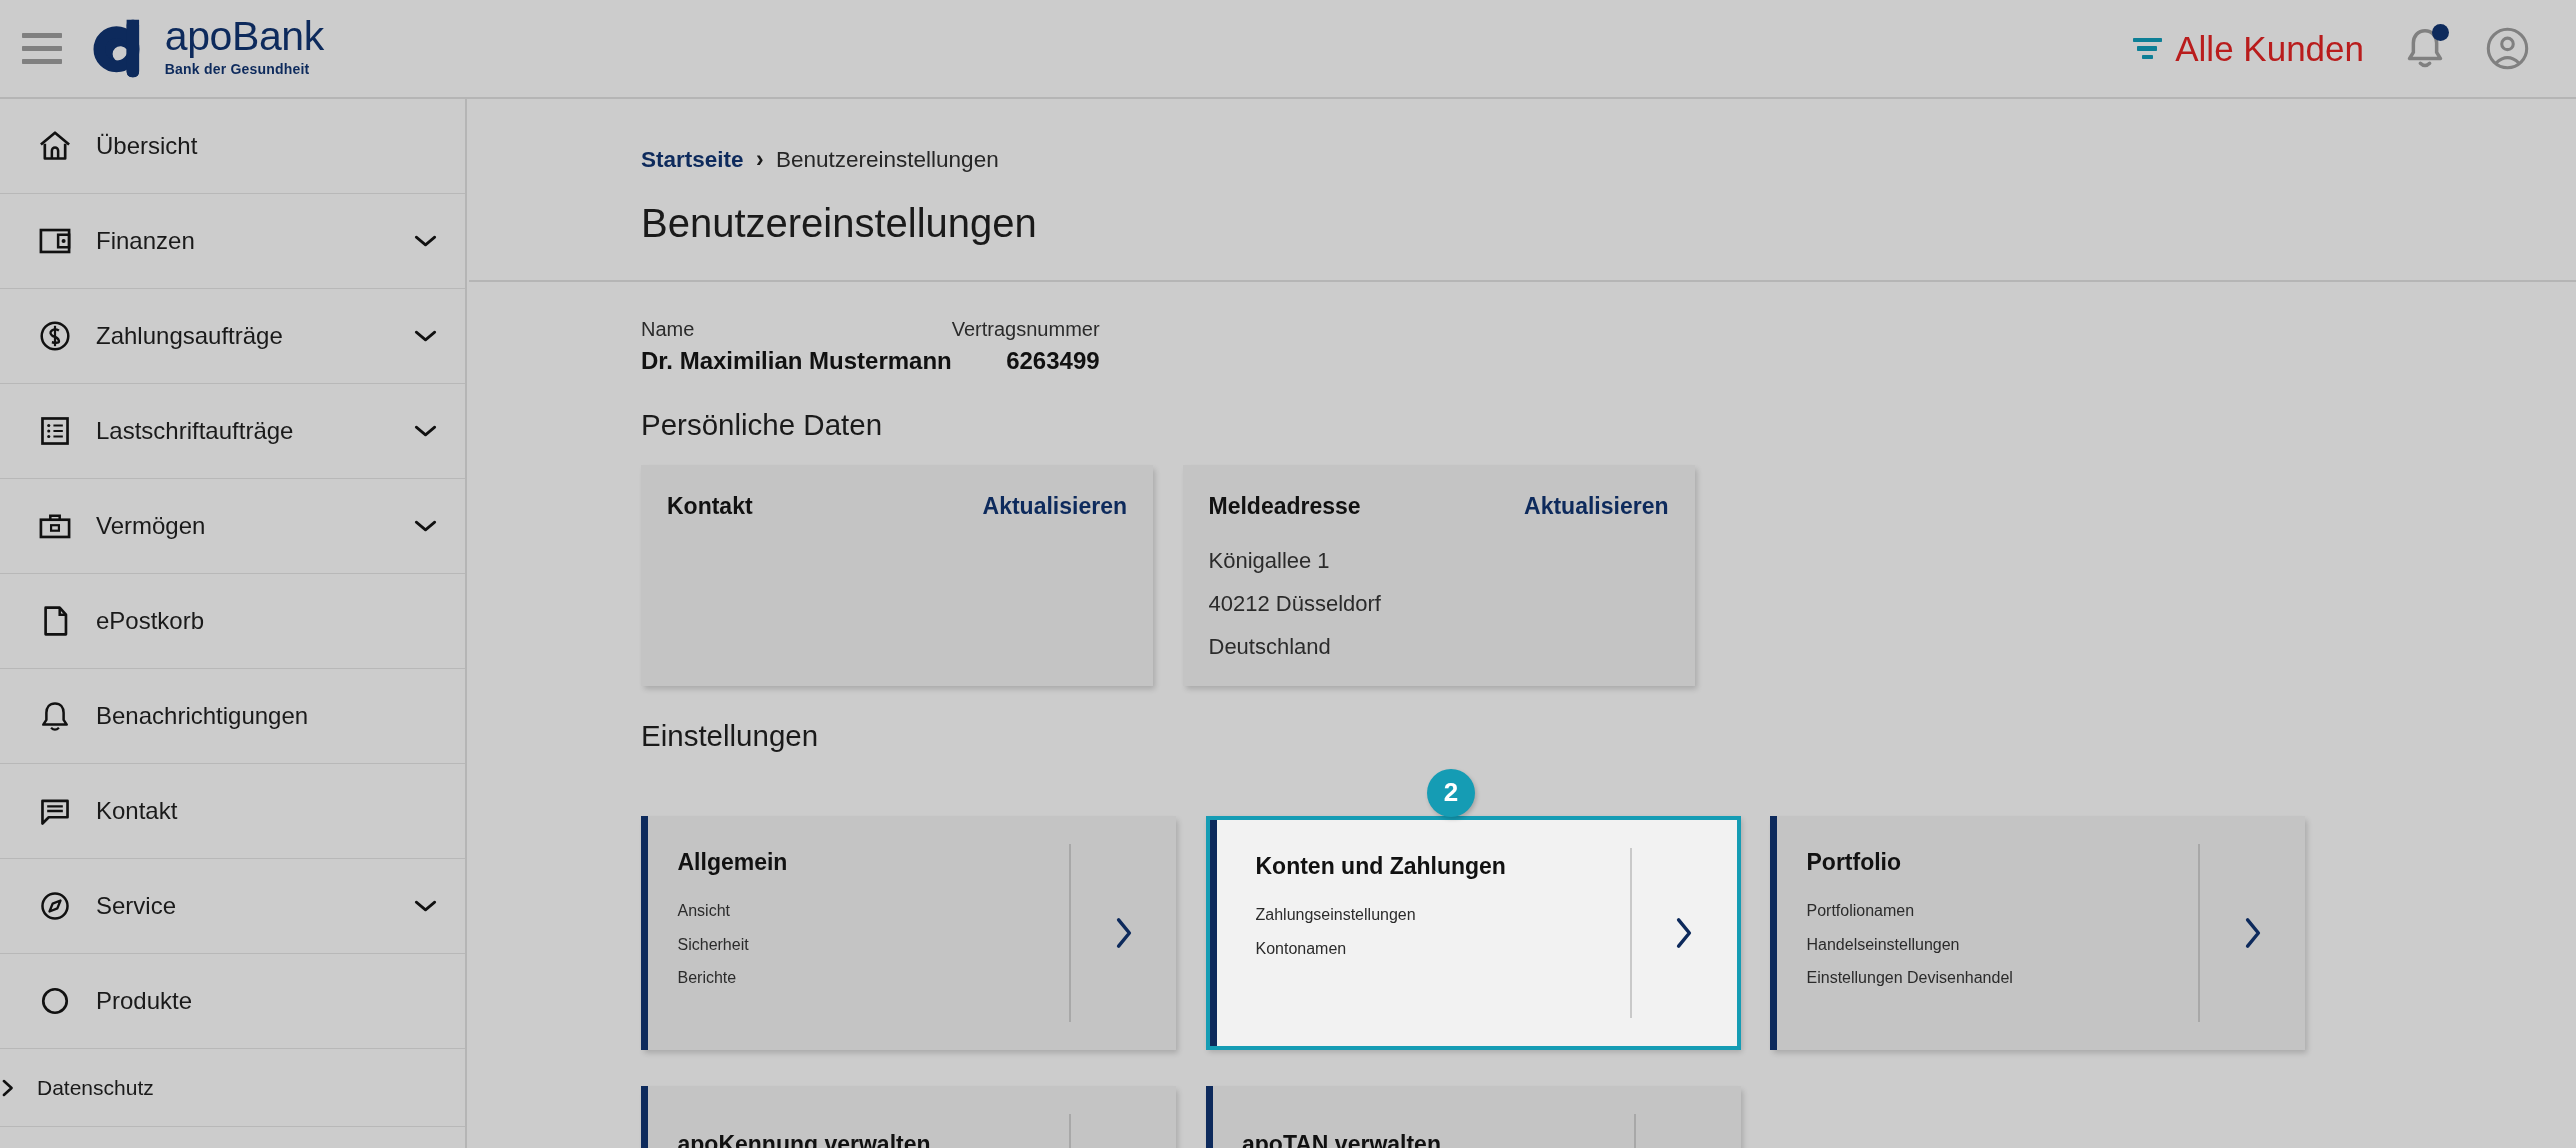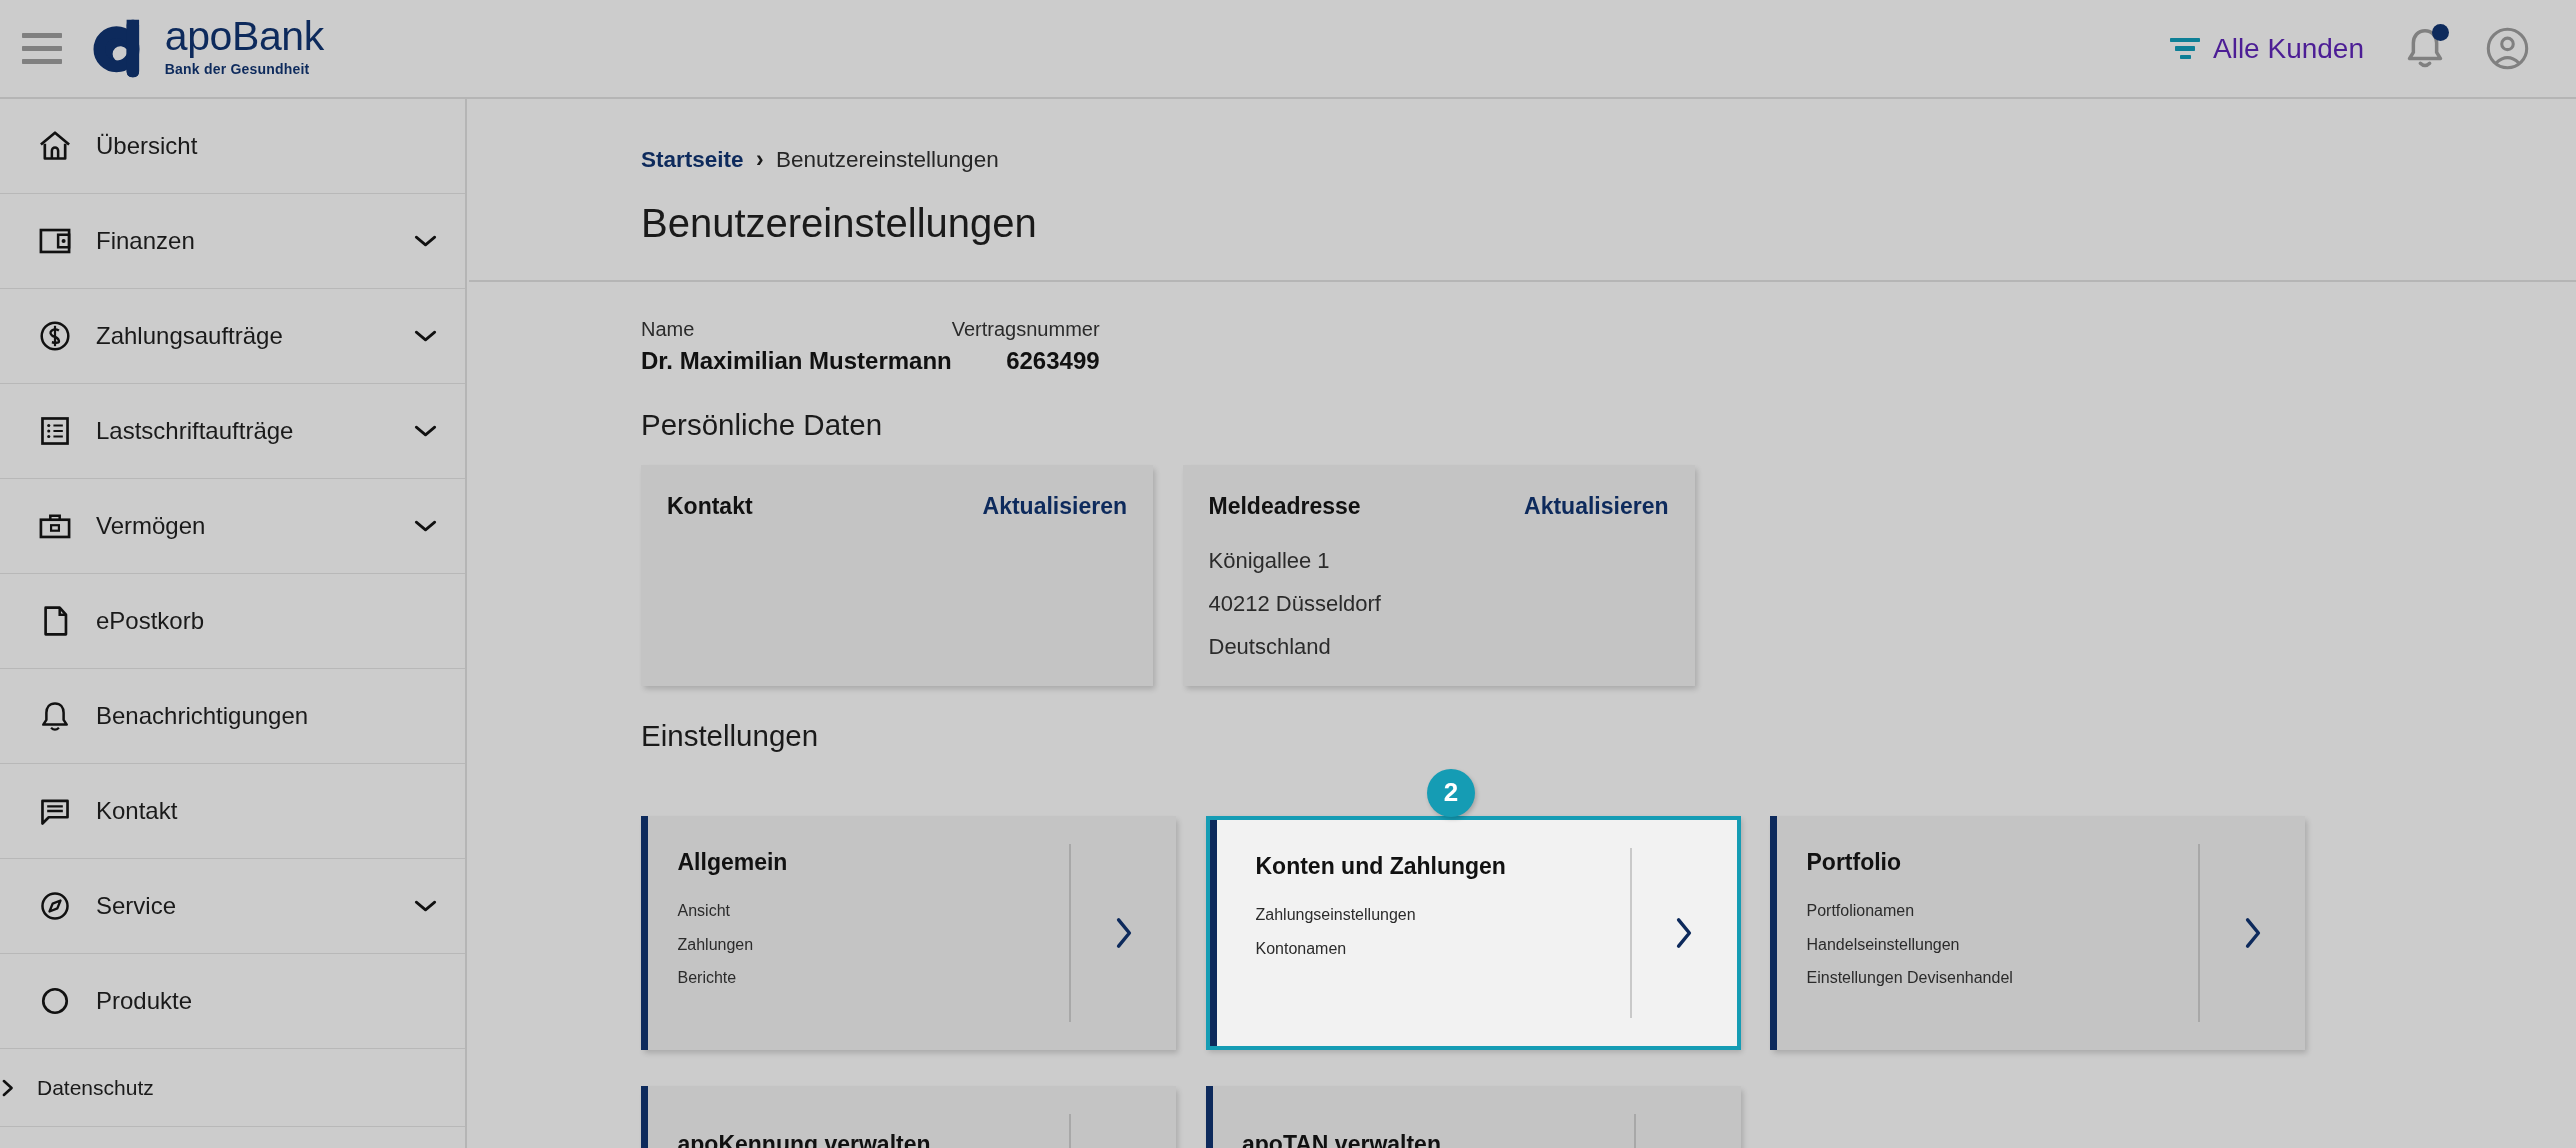--- a/index.html
+++ b/index.html
@@ -29,21 +29,21 @@
   .logo-tag { font-size: 14px; color: #0d2a5c; font-weight: 700; margin-top: 4.7px; letter-spacing: 0.2px;}
 
   .topbar-right { margin-left: auto; display: flex; align-items: center; gap: 40px; padding-right: 47px; }
   .allkunden { display: flex; align-items: center; gap: 12.4px; cursor: pointer; }
   .filter-icon { width: 31px; height: 23px; display: flex; flex-direction: column;
      align-items: center; justify-content: center; gap: 3.9px; }
   .filter-icon i { display: block; background: #0d7f96; height: 4.7px; border-radius: 0.8px; }
   .filter-icon i:nth-child(1) { width: 29.5px; }
   .filter-icon i:nth-child(2) { width: 20px; }
   .filter-icon i:nth-child(3) { width: 11px; }
-  .allkunden-label { font-size: 28px; color: #4c1d95; }
+  .allkunden-label { font-size: 35px; color: #b91c1c; }
 
   .bell-wrap { position: relative; width: 42px; height: 45px; cursor: pointer; }
   .bell-dot { position: absolute; right: -3.1px; top: -1.6px; width: 17px; height: 17px;
      border-radius: 50%; background: #0d2a5c; }
   .avatar-icon { width: 43px; height: 43px; cursor: pointer; }
 
   
   .sidebar {
     position: absolute; top: 99px; left: 0; width: 467px; height: 1049px;
     background: #cccccc; border-right: 2.3px solid #b5b5b5; overflow: hidden;
@@ -380,21 +380,21 @@
       <div class="settings-wrap">
         <div class="badge-2">2</div>
 
         <div class="cards-3">
 
           <div class="set-card">
             <div class="set-card-body">
               <div class="set-card-title">Allgemein</div>
               <div class="set-card-list">
                 <div>Ansicht</div>
-                <div>Zahlungen</div>
+                <div>Sicherheit</div>
                 <div>Berichte</div>
               </div>
             </div>
             <div class="set-card-right">
               <span class="chev-right">
                 <svg width="20" height="34" viewBox="0 0 26 44">
                     <path d="M6 5 L20 22 L6 39" fill="none" stroke="#0d2a5c" stroke-width="4.5" stroke-linecap="round" stroke-linejoin="round"></path>
                   </svg>
               </span>
             </div>

